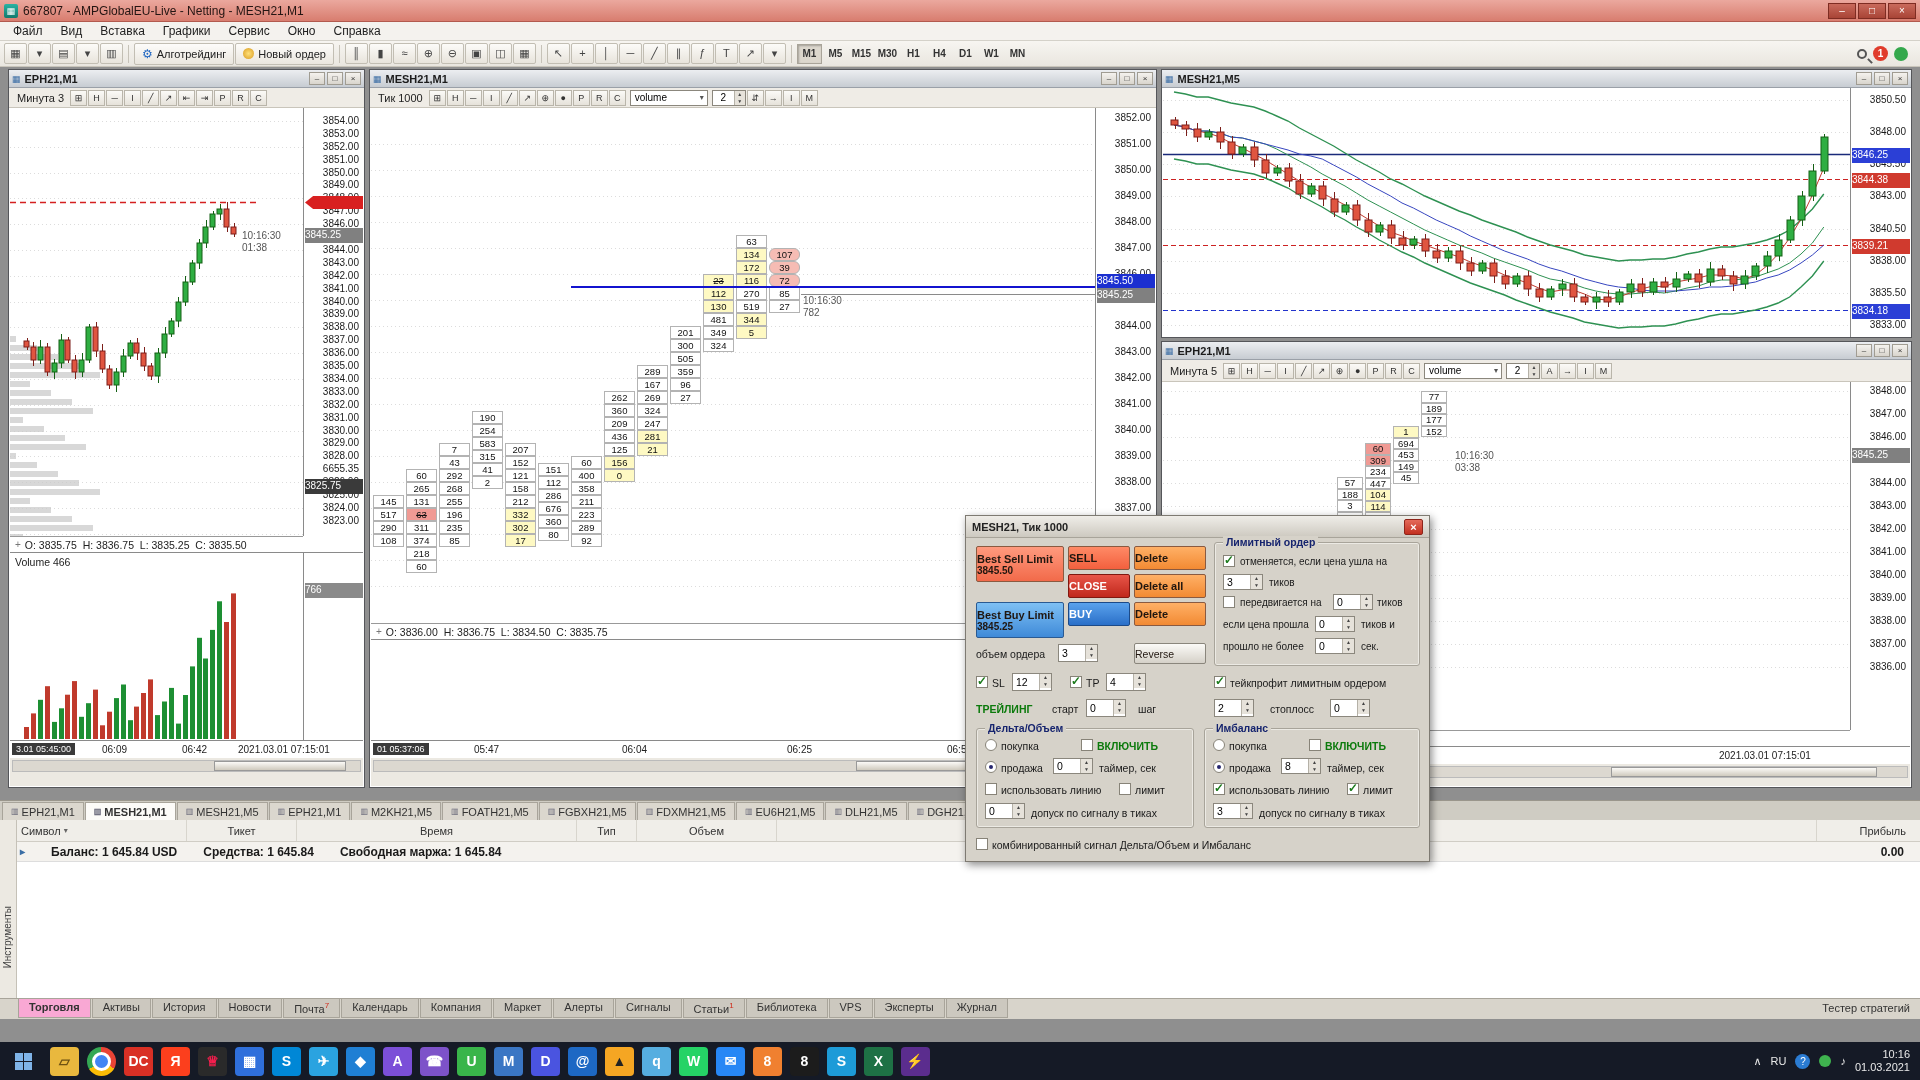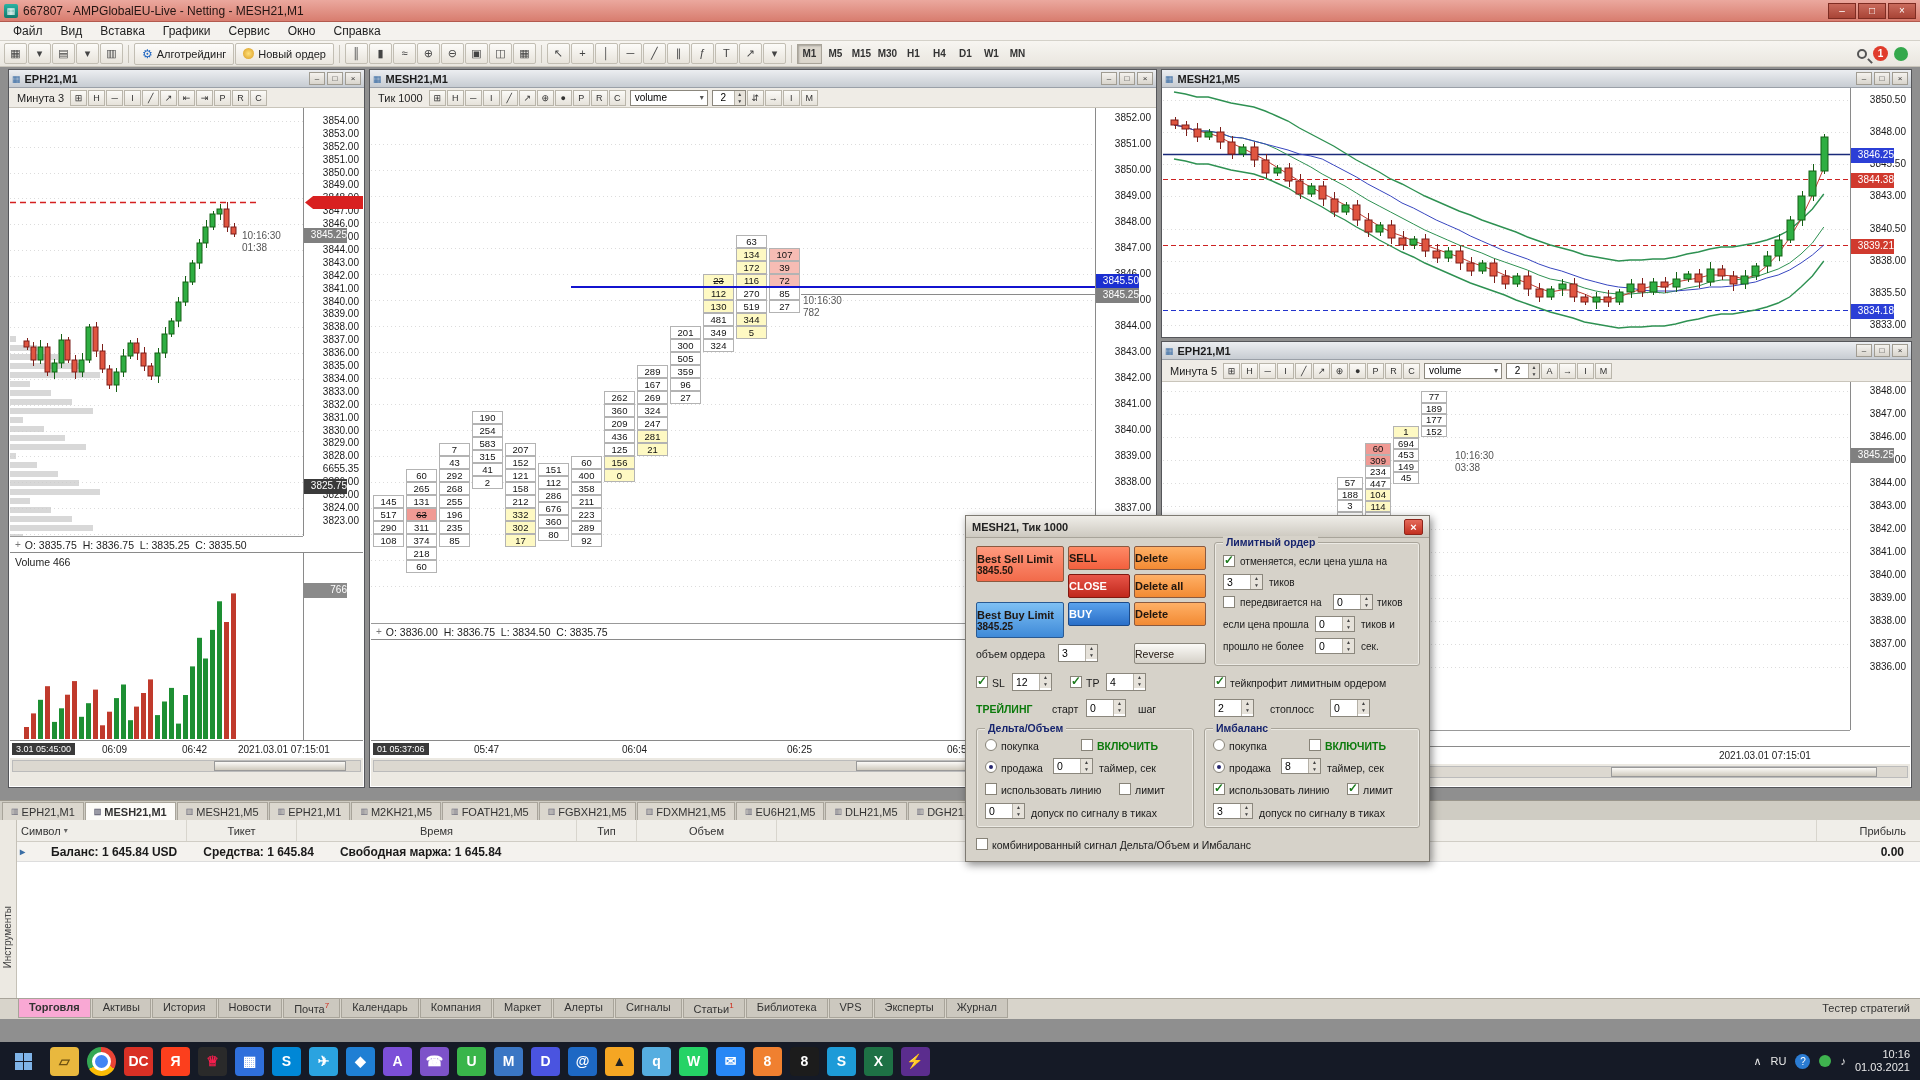--- a/index.html
+++ b/index.html
@@ -39,33 +39,33 @@
 .cdrop{height:16px;width:78px;background:#fff;border:1px solid #8b877d;display:flex;align-items:center;margin-left:3px;}
 .cdtext{font-size:10px;padding-left:4px;flex:1;}
 .cdarr{font-size:8px;color:#555;padding-right:3px;}
 .cspin{height:16px;width:34px;background:#fff;border:1px solid #8b877d;display:flex;margin-left:3px;}
 .cspv{flex:1;font-size:10px;text-align:center;line-height:14px;}
 .cspud{width:11px;display:flex;flex-direction:column;border-left:1px solid #b5b1a7;}
 .cspud i,.ud i{font-style:normal;font-size:5px;line-height:7px;text-align:center;color:#444;background:#e6e2da;}
 .pane{position:absolute;background:#fff;overflow:hidden;}
 .scale{position:absolute;right:1px;width:60px;background:#fff;border-left:1px solid #8a8a8a;overflow:hidden;}
 .sl{position:absolute;right:4px;font-size:10px;color:#1a1a1a;}
-.badge{position:absolute;right:16px;width:58px;height:15px;color:#fff;font-size:10px;line-height:13px;text-align:right;}
+.badge{position:absolute;right:0;width:58px;height:15px;color:#fff;font-size:10px;line-height:13px;text-align:left;}
 .ohlcrow{position:absolute;left:1px;right:61px;height:16px;background:#fff;border-top:1px solid #999;font-size:10.5px;color:#222;display:flex;align-items:center;padding-left:5px;gap:4px;}
 .xico{color:#777;font-size:10px;}
 .axis{position:absolute;left:1px;right:1px;height:18px;background:#fff;border-top:1px solid #8a8a8a;}
 .axlbl{position:absolute;top:3px;font-size:10px;color:#222;}
 .axbadge{position:absolute;left:2px;top:2px;background:#3a3a3a;color:#fff;font-size:9px;padding:1px 4px;}
 .wbottom{position:absolute;left:1px;right:1px;bottom:1px;height:28px;background:#ece9e2;}
 .sbtrack{position:absolute;left:2px;right:2px;top:2px;height:12px;background:#dcd8d0;border:1px solid #bbb;}
 .sbthumb{position:absolute;top:0;height:10px;background:linear-gradient(#fbfaf7,#cfcabe);border:1px solid #999;}
 .cell{position:absolute;background:#fff;border:1px solid #b3b3b3;font-size:9.5px;color:#111;text-align:center;overflow:hidden;}
 .cell.teal{background:#fef9c3;}
 .cell.redc{background:#f09a94;}
-.cell.pinkc{background:#f6bcb4;}
+.cell.pinkc{background:#f6bcb4;border-radius:6px;}
 .cell.strike{text-decoration:line-through;}
 .vlabel{position:absolute;left:5px;top:3px;font-size:10.5px;color:#222;}
 .callout{position:absolute;font-size:10px;color:#555;line-height:12px;}
 .redtag{position:absolute;right:0;width:58px;height:13px;background:#d82020;clip-path:polygon(0 50%,14% 0,100% 0,100% 100%,14% 100%);}
 
 .dialog{position:absolute;left:965px;top:515px;width:465px;height:347px;background:#d6d2c9;border:1px solid #7e7a72;box-shadow:2px 3px 8px rgba(0,0,0,.45);z-index:60;}
 .dlg-title{height:22px;background:linear-gradient(#efede8,#cdc9c0);border-bottom:1px solid #a8a49a;display:flex;align-items:center;padding:0 6px;font-size:11px;font-weight:bold;color:#222;}
 .dlg-close{margin-left:auto;width:19px;height:16px;background:linear-gradient(#e46a5a,#c22f1f);border:1px solid #8e241a;color:#fff;font-size:11px;line-height:14px;text-align:center;border-radius:2px;}
 .dbtn{position:absolute;border:1px solid #8a5a40;border-radius:2px;font-size:11px;font-weight:bold;text-align:left;color:#20160f;}
 .dbtn small{display:block;font-size:10px;font-weight:bold;}

